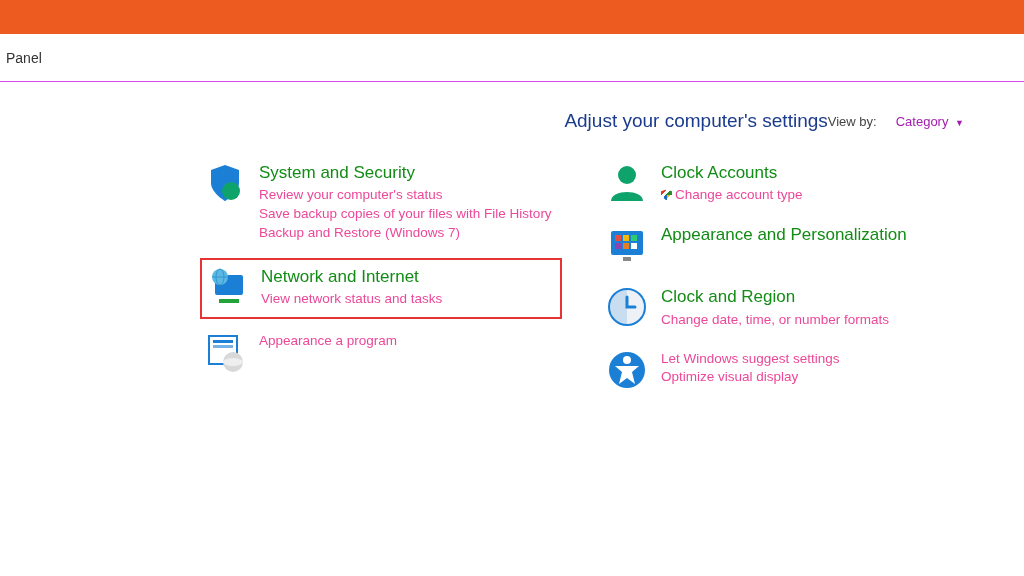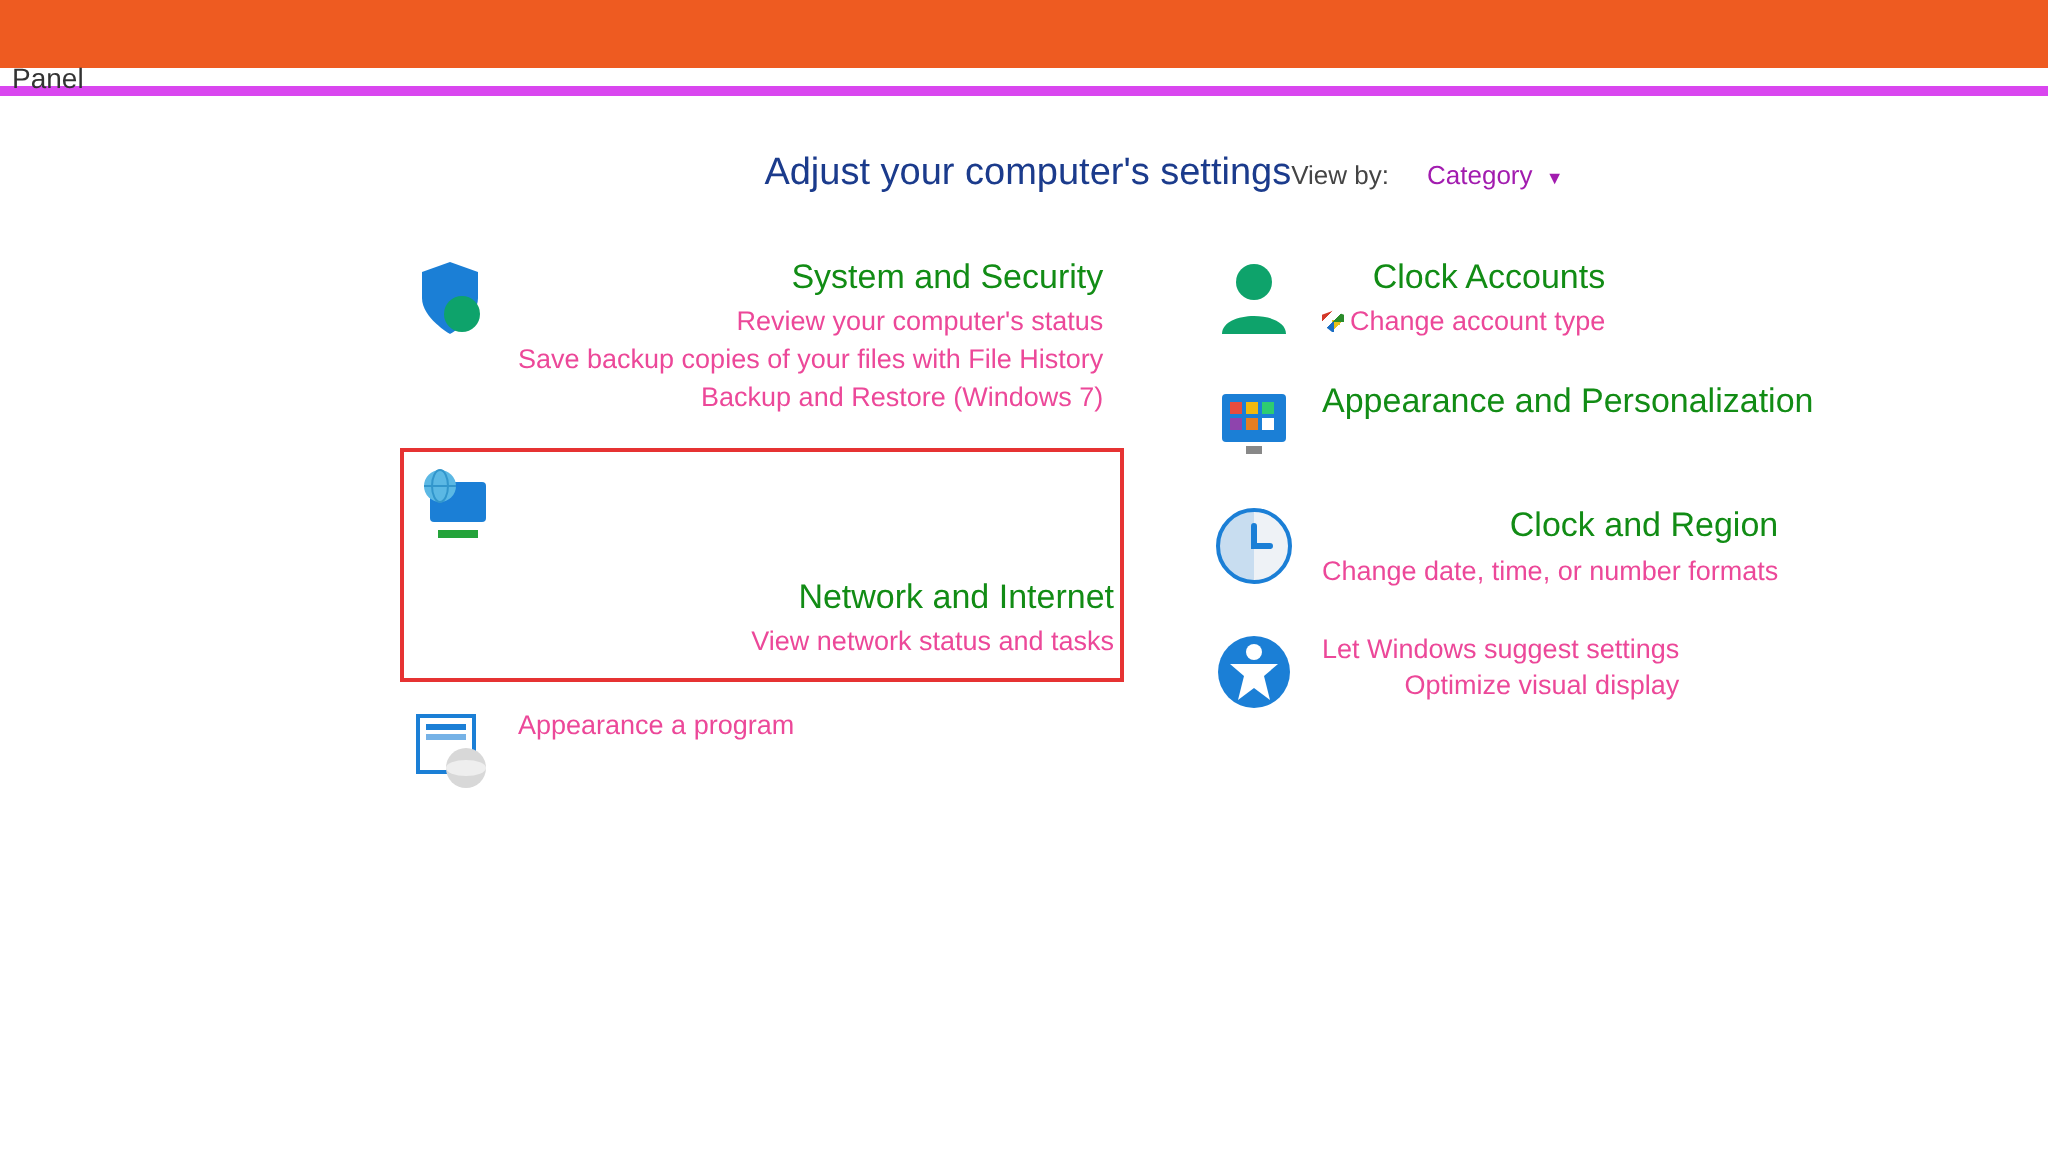--- a/index.html
+++ b/index.html
@@ -9,35 +9,35 @@
       width: 1024px;
       height: 576px;
       overflow: hidden;
       font-size: 14px;
     }
     .top-bar {
       height: 34px;
       background: #ee5b21;
     }
     .breadcrumb-bar {
-      height: 14px;
-      border-bottom: 5px solid #d946ef;
+      height: 48px;
+      border-bottom: 1px solid #d946ef;
       display: flex;
       align-items: center;
       padding-left: 6px;
       font-size: 14px;
       color: #333;
     }
     .content {
       padding: 28px 60px 0 200px;
       position: relative;
     }
     .header-row {
       display: flex;
-      justify-content: center;
+      justify-content: flex-end;
       align-items: center;
       margin-bottom: 26px;
     }
     .heading {
       font-size: 19px;
       color: #1b3b8c;
       font-weight: 400;
     }
     .viewby {
       color: #444;
@@ -65,31 +65,30 @@
     .category {
       display: flex;
       gap: 12px;
       margin-bottom: 12px;
       padding: 3px;
     }
     .category.highlighted {
       border: 2px solid #e63333;
       padding: 5px 3px 8px 3px;
       margin-bottom: 8px;
-      flex-direction: column;
     }
     .icon-box {
       width: 44px;
       height: 44px;
       flex-shrink: 0;
       display: flex;
       align-items: center;
       justify-content: center;
     }
-    .cat-body { padding-top: 2px; text-align: right; }
+    .cat-body { padding-top: 2px; }
     .cat-title {
       color: #128c15;
       font-size: 17px;
       font-weight: 400;
       line-height: 1.2;
       margin-bottom: 3px;
       cursor: pointer;
     }
     .sublink {
       color: #ec4899;

